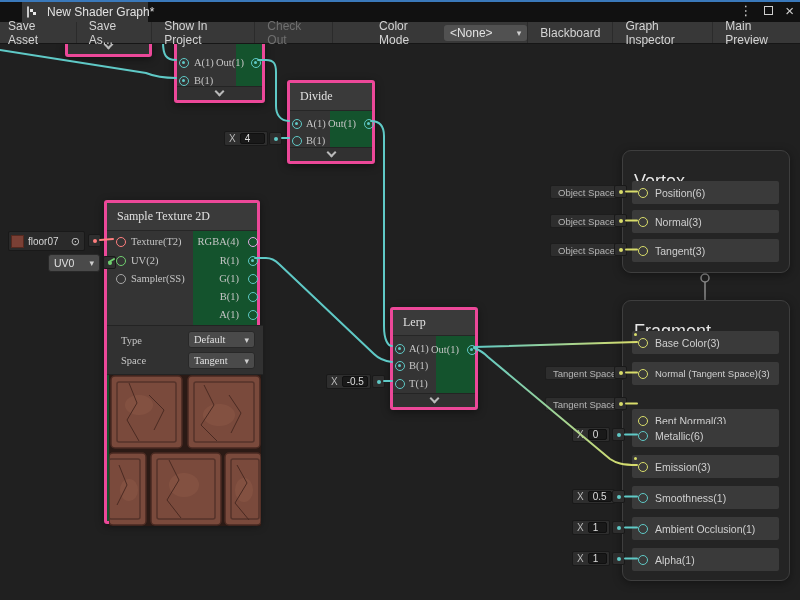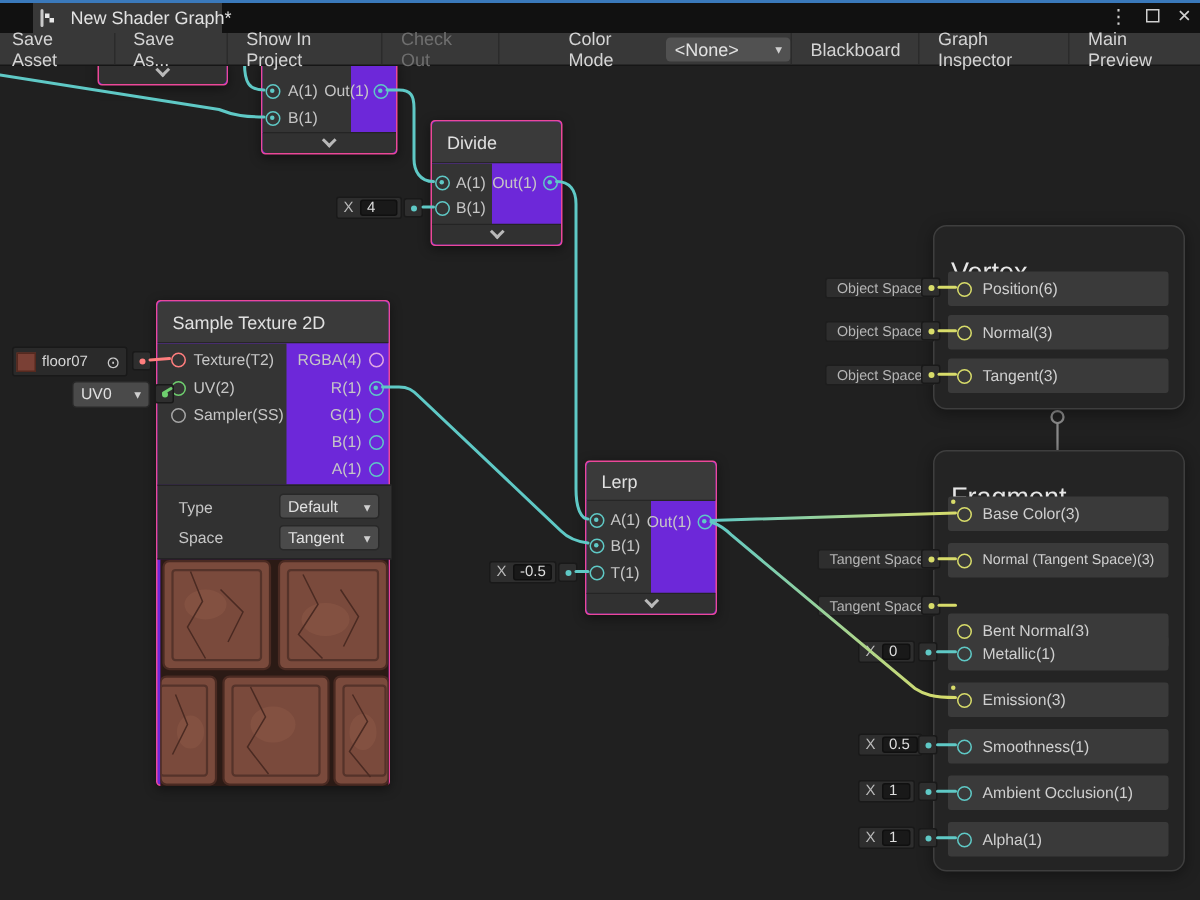--- a/index.html
+++ b/index.html
@@ -32,22 +32,22 @@
   .cmlabel { padding:0 8px; }
   .cmdd { width:90px; height:16px; background:#515151; border-radius:3px; display:flex;
           align-items:center; justify-content:space-between; padding:0 6px; color:#e2e2e2; }
   .rgrp { margin-left:auto; display:flex; }
   .rbtn { display:flex; align-items:center; padding:0 12px; border-left:1px solid #2b2b2b; }
 
   
   .canvas { position:absolute; left:0; top:0; width:800px; height:600px; }
   svg.wires { position:absolute; left:0; top:0; width:800px; height:600px; z-index:6; pointer-events:none; }
 
-  .node { position:absolute; background:#6d28d9; border:1px solid #ec4899; border-radius:3px;
-          box-shadow:0 2px 8px rgba(0,0,0,.45); z-index:4; }
+  .node { position:absolute; background:#14532d; border:3px solid #ec4899; border-radius:3px;
+          box-shadow:0 2px 8px rgba(0,0,0,.45); z-index:4;font-family:Liberation Serif, serif; }
   .ntitle { height:28px; background:#3a3a3a; border-bottom:1px solid #262626; color:#e0e0e0;
             font-size:12px; display:flex; align-items:center; padding-left:10px;
             border-radius:3px 3px 0 0; }
   .incol { position:absolute; background:#343434; }
   .chevstrip { position:absolute; left:0; right:0; bottom:0; height:14px; background:#313131;
                border-top:1px solid #242424; display:flex; align-items:center; justify-content:center;
                border-radius:0 0 3px 3px; }
   .chev { width:7px; height:7px; border-right:2px solid #b9b9b9; border-bottom:2px solid #b9b9b9;
           transform:rotate(45deg); margin-top:-4px; }
 
@@ -323,21 +323,21 @@
       <div class="brow" style="top:61px;">
         <span class="port c-yellow"></span>
         <span class="blab" style="font-size:9.5px;">Normal (Tangent Space)(3)</span>
       </div>
       <div class="brow" style="top:108px;">
         <span class="port c-yellow"></span>
         <span class="blab">Bent Normal(3)</span>
       </div>
       <div class="brow" style="top:123px;">
         <span class="port c-cyan"></span>
-        <span class="blab">Metallic(1)</span>
+        <span class="blab">Metallic(6)</span>
       </div>
       <div class="brow" style="top:154px;">
         <span class="port c-yellow filled"></span>
         <span class="blab">Emission(3)</span>
       </div>
       <div class="brow" style="top:185px;">
         <span class="port c-cyan"></span>
         <span class="blab">Smoothness(1)</span>
       </div>
       <div class="brow" style="top:216px;">

